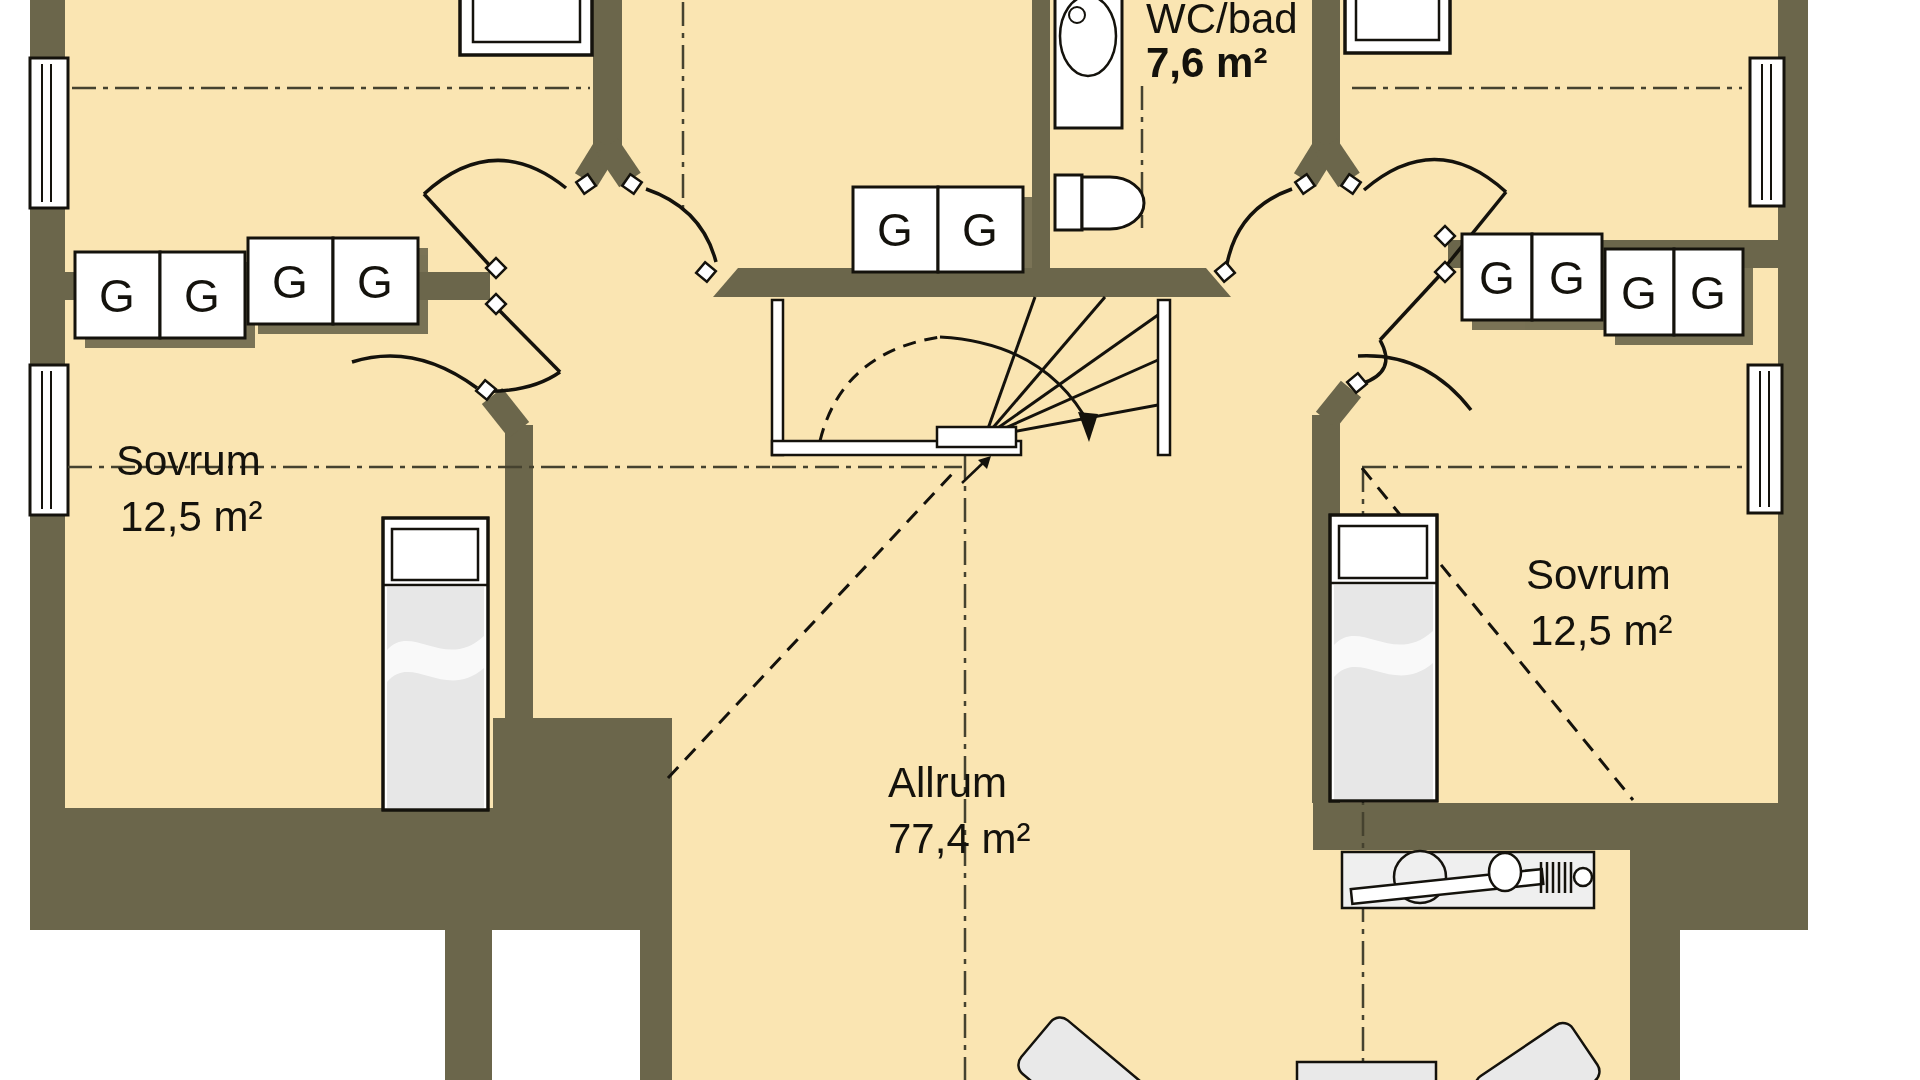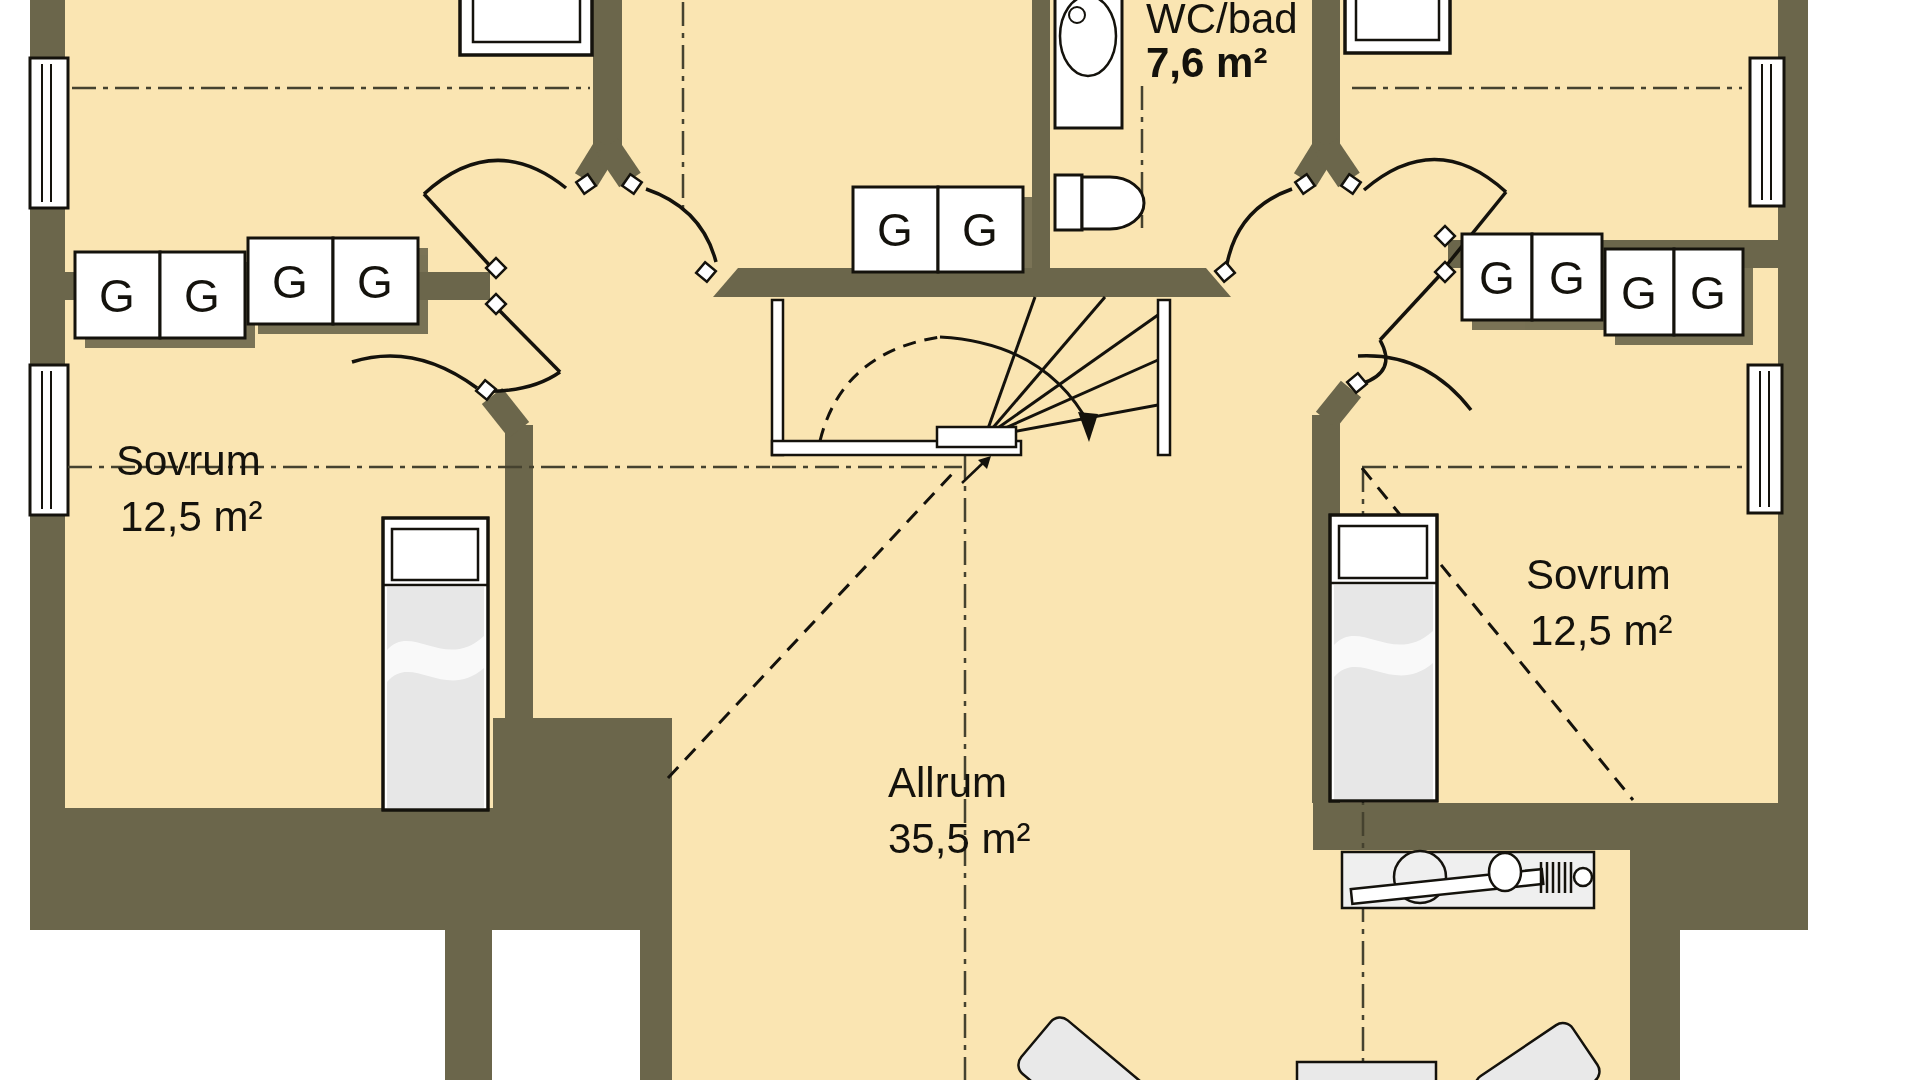--- a/index.html
+++ b/index.html
@@ -241,14 +241,14 @@
   <div class="roomlabel lbl-main" style="left:116px;top:438px;">Sovrum</div>
   <div class="roomlabel lbl-main" style="left:120px;top:494px;">12,5 m²</div>
 
   <div class="roomlabel lbl-main" style="left:1146px;top:-4px;">WC/bad</div>
   <div class="roomlabel lbl-main" style="left:1146px;top:40px;font-weight:bold;">7,6 m²</div>
 
   <div class="roomlabel lbl-main" style="left:1526px;top:552px;">Sovrum</div>
   <div class="roomlabel lbl-main" style="left:1530px;top:608px;">12,5 m²</div>
 
   <div class="roomlabel lbl-main" style="left:888px;top:760px;">Allrum</div>
-  <div class="roomlabel lbl-main" style="left:888px;top:816px;">35,5 m²</div>
+  <div class="roomlabel lbl-main" style="left:888px;top:816px;">77,4 m²</div>
 </div>
 
 </body></html>

